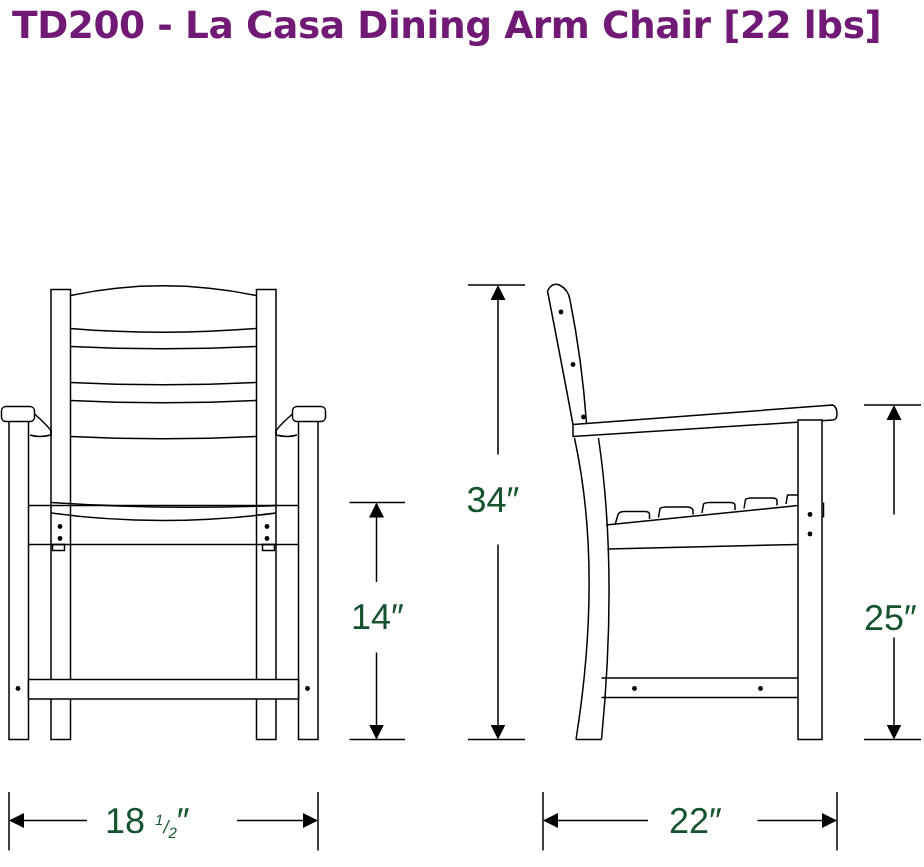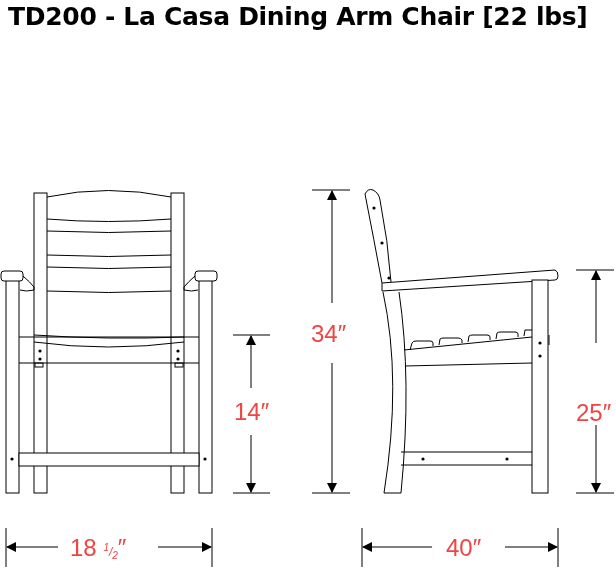--- a/index.html
+++ b/index.html
@@ -1,19 +1,19 @@
 <!DOCTYPE html>
 <html><head>
 <meta charset="utf-8">
 <style>
   html, body { margin: 0; padding: 0; background: #ffffff; }
   body { width: 616px; height: 578px; position: relative; overflow: hidden; font-family: "DejaVu Sans", sans-serif; }
-  .title { position: absolute; left: 8px; top: 2px; font-size: 25px; font-weight: bold; color: #000000; letter-spacing: -0.3px; white-space: nowrap; }
+  .title { position: absolute; left: 8px; top: 2px; font-size: 25px; font-weight: bold; color: #701a75; letter-spacing: -0.3px; white-space: nowrap; }
   svg.drawing { position: absolute; left: 0; top: 0; }
-  .dim-label { position: absolute; font-family: "Liberation Sans", sans-serif; font-size: 24px; color: #ef4444; background: #fff; white-space: nowrap; line-height: 1; }
+  .dim-label { position: absolute; font-family: "Liberation Sans", sans-serif; font-size: 24px; color: #14532d; background: #fff; white-space: nowrap; line-height: 1; }
   .frac { font-size: 12px; font-style: italic; }
 </style>
 </head>
 <body>
 
 <div class="title">TD200 - La Casa Dining Arm Chair [22 lbs]</div>
 
 <svg class="drawing" width="616" height="578" viewBox="0 0 616 578">
   <defs>
     <marker id="ah" markerWidth="10" markerHeight="10" refX="9" refY="5" orient="auto" markerUnits="userSpaceOnUse">
@@ -142,13 +142,13 @@
 
 <div class="dim-label" style="left:234px; top:400px;">14″</div>
 <div class="dim-label" style="left:311px; top:322px;">34″</div>
 <div class="dim-label" style="left:576px; top:365px;margin-top:36px;">25″</div>
 
 <div class="dim-label" style="left:70px; top:536px;">
   <span>18</span>
   <span class="frac"><sup>1</sup>/<sub>2</sub></span><span>″</span>
 </div>
 
-<div class="dim-label" style="left:446px; top:536px;">40″</div>
+<div class="dim-label" style="left:446px; top:536px;">22″</div>
 
 </body></html>

